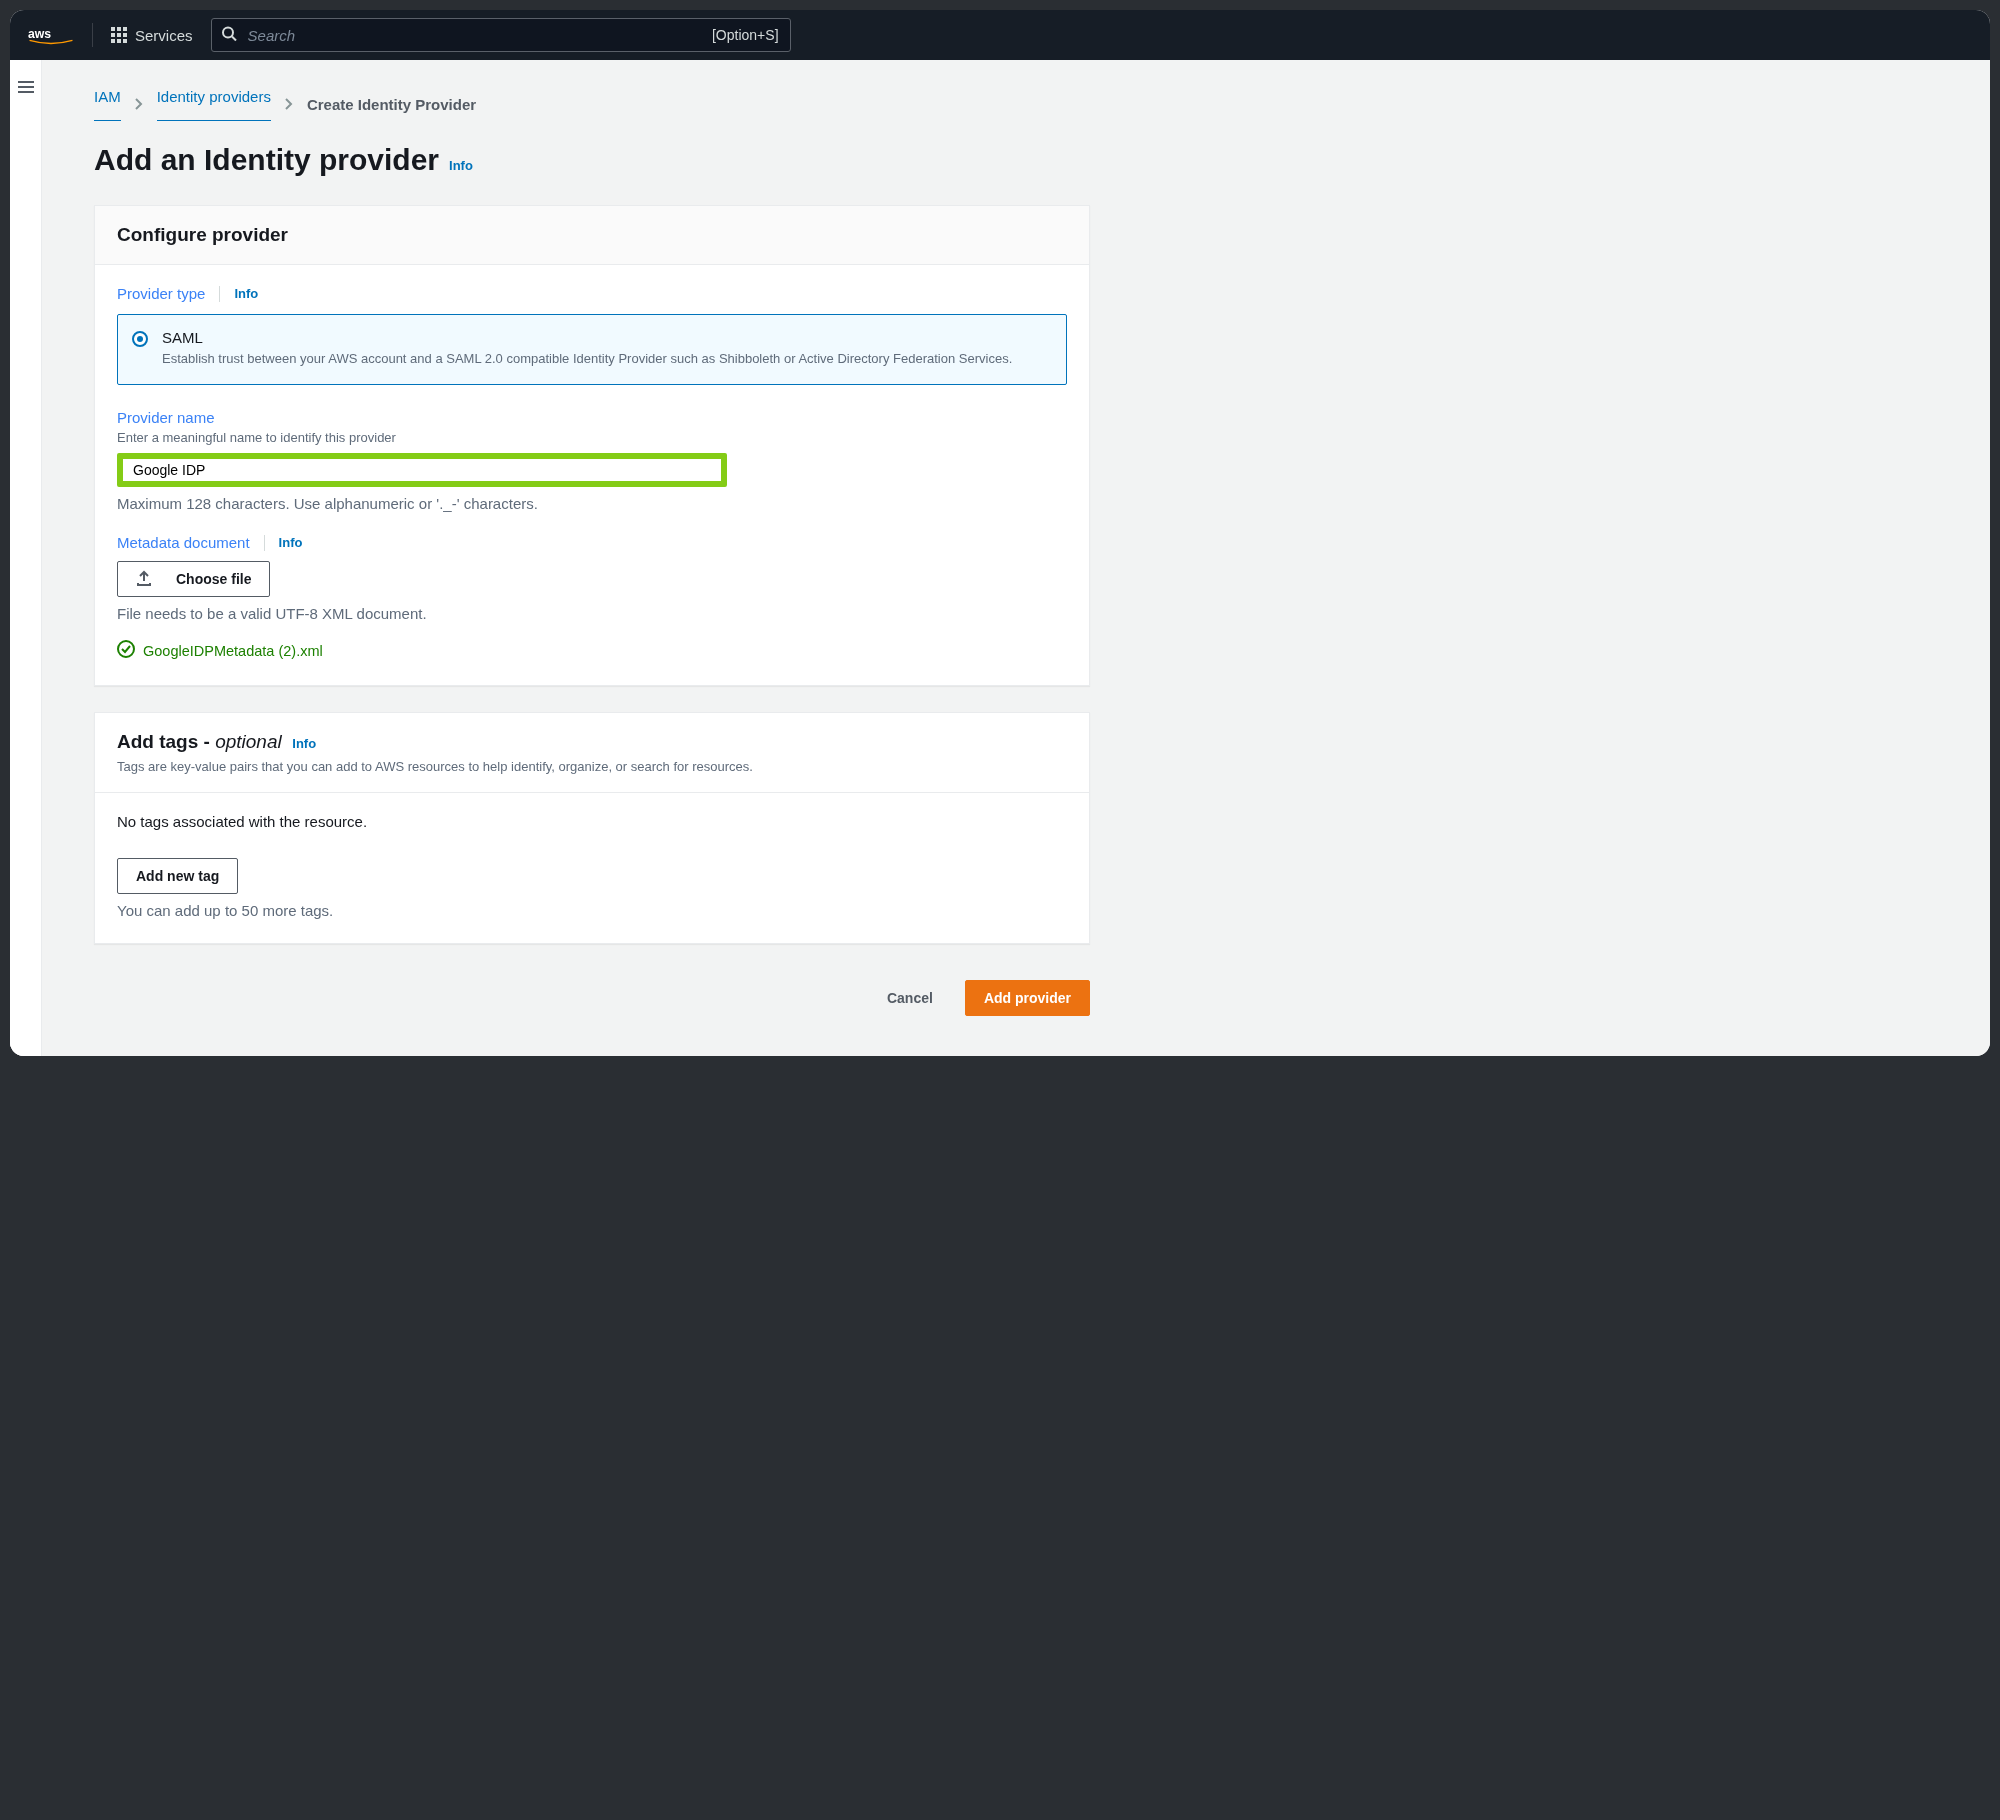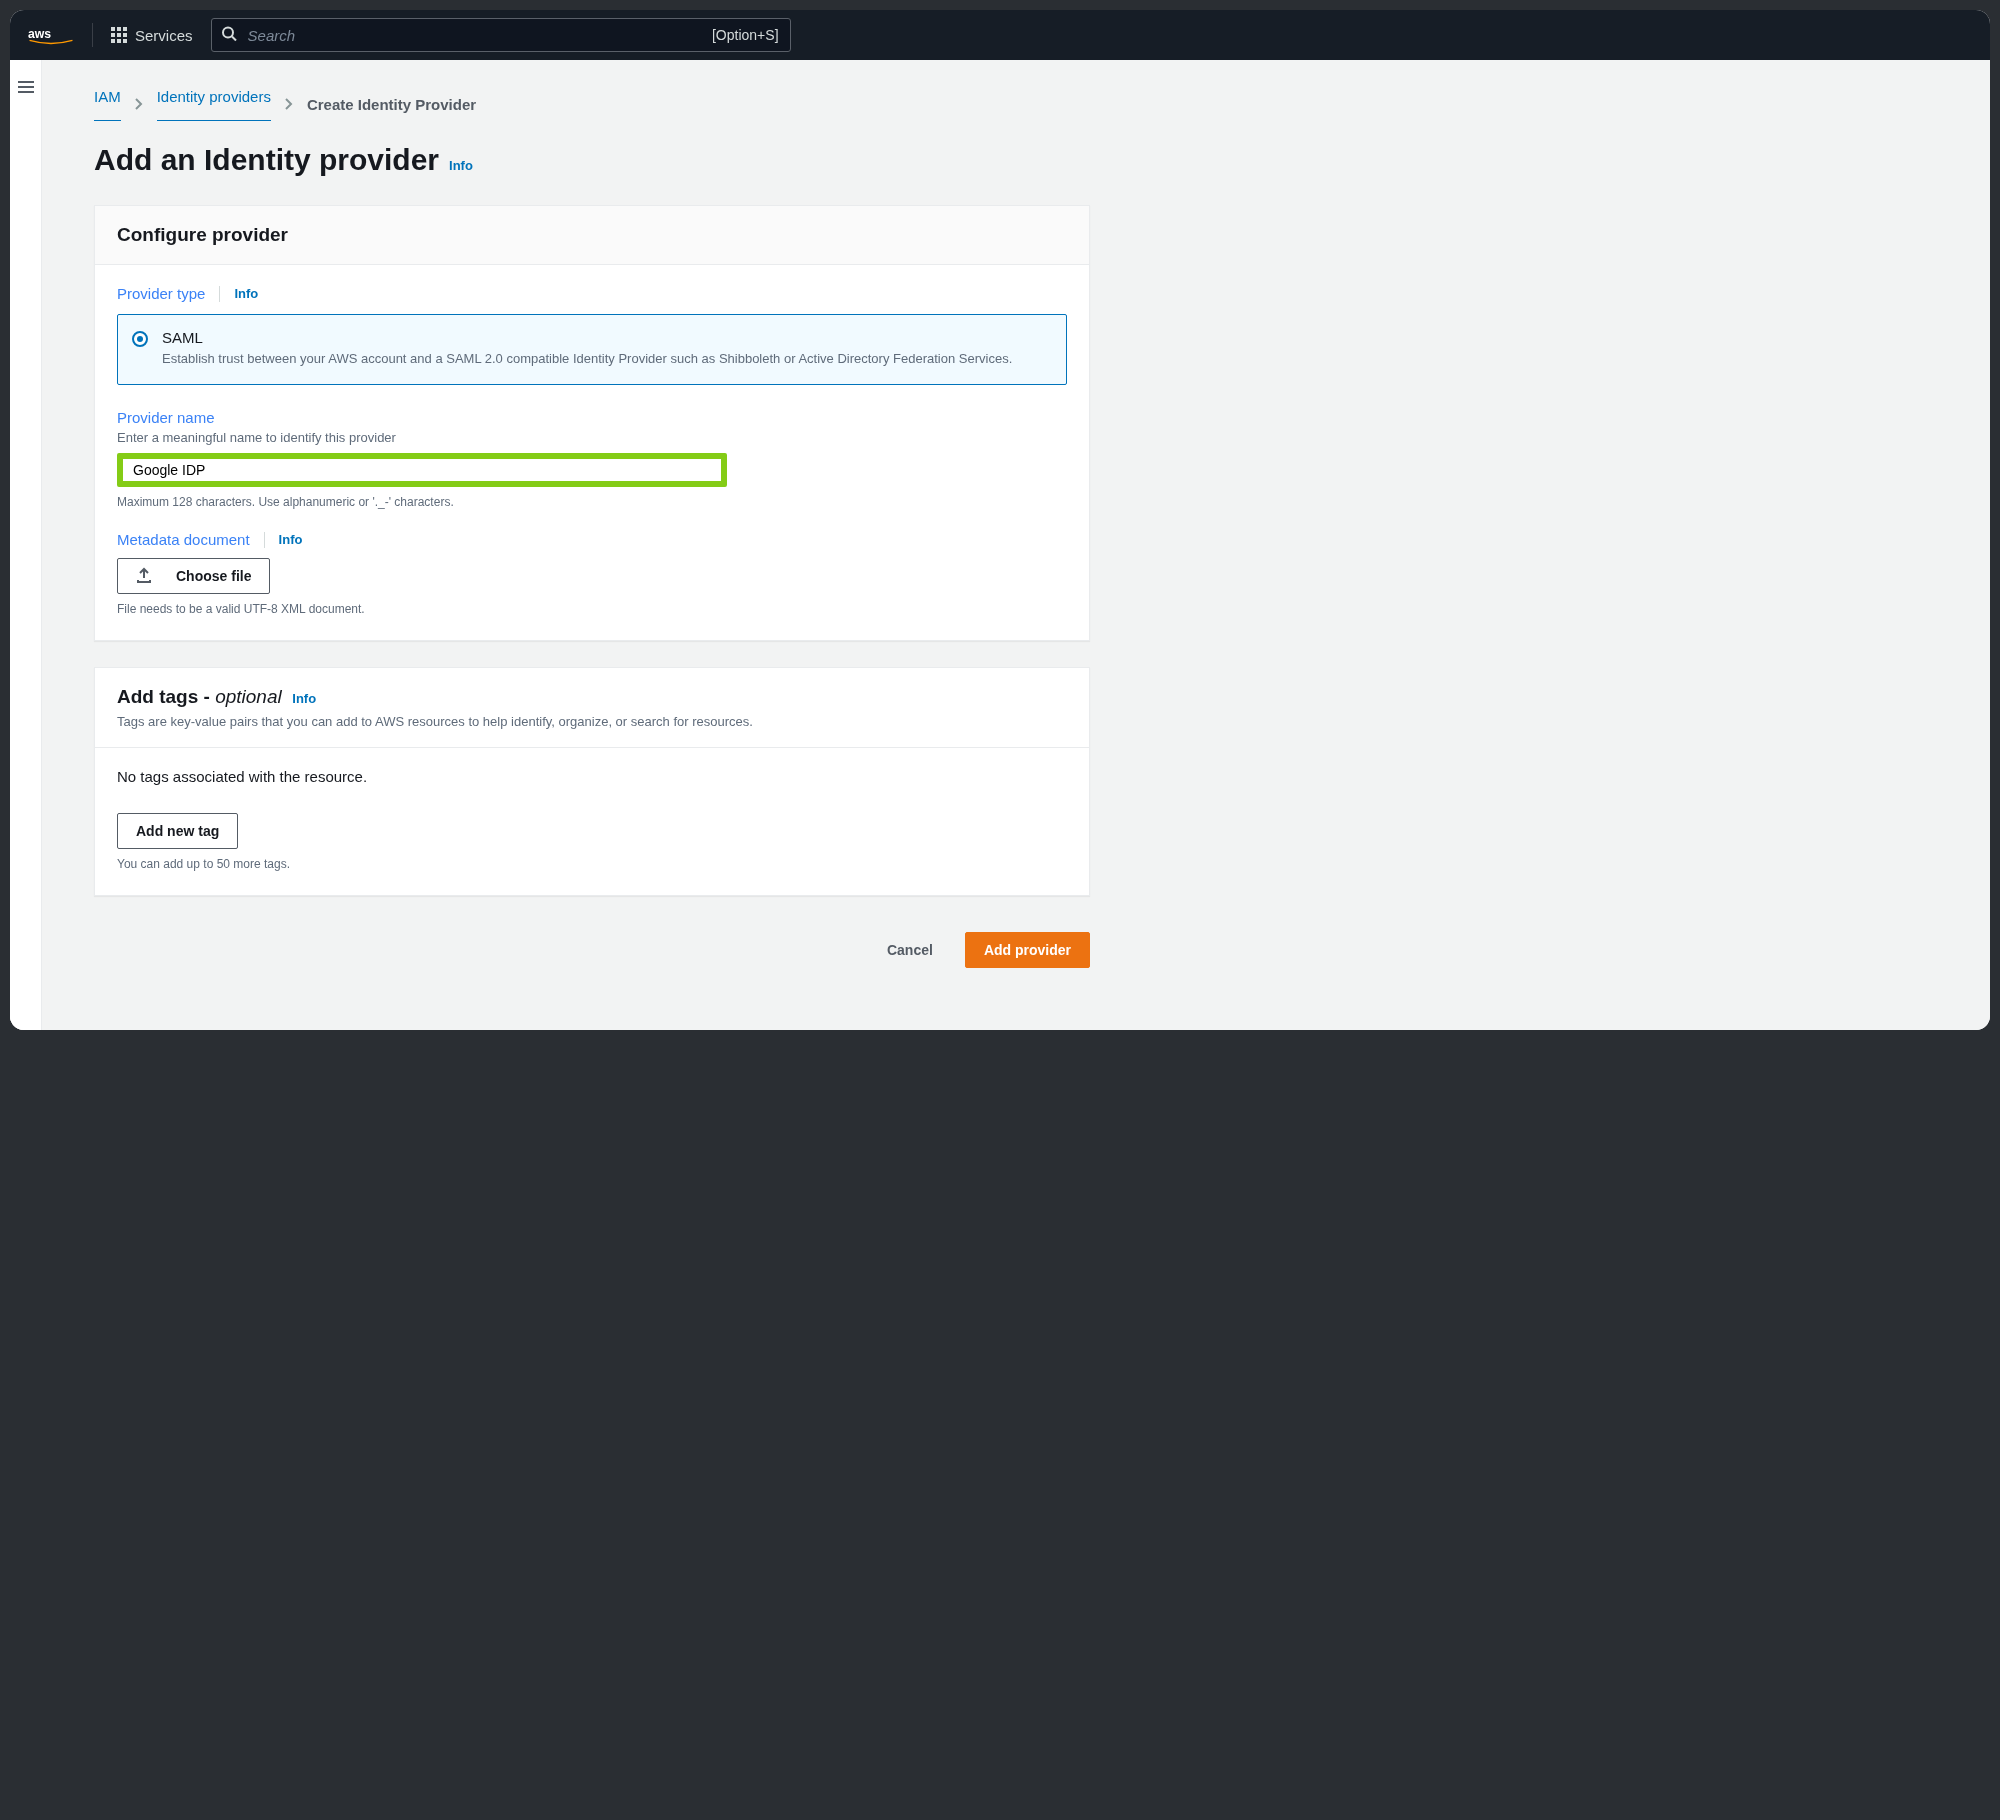--- a/index.html
+++ b/index.html
@@ -150,21 +150,21 @@
   .radio-desc { font-size: 13px; color: #5f6b7a; line-height: 1.4; }
   .hint { font-size: 13px; color: #5f6b7a; margin-bottom: 8px; }
   .text-input {
     width: 610px; max-width: 100%;
     height: 34px;
     border: 6px solid #84cc16;
     border-radius: 2px;
     padding: 0 10px;
     font-size: 14px;
   }
-  .below-hint { font-size: 12px; color: #5f6b7a; margin-top: 8px; }
+  .below-hint { font-size: 15px; color: #5f6b7a; margin-top: 8px; }
   .section-gap { margin-top: 22px; }
   .btn {
     display: inline-flex; align-items: center; gap: 24px;
     height: 36px; padding: 0 18px;
     border: 1px solid #545b64; background: #fff;
     font-size: 14px; font-weight: 700; color: #16191f;
     border-radius: 2px; cursor: pointer;
   }
   .btn.primary {
     background: #ec7211; border-color: #ec7211; color: #fff;
@@ -289,20 +289,29 @@
             </div>
             <button class="btn">
               <span>
                 <svg width="16" height="16" viewBox="0 0 16 16">
                     <path d="M2 13 L2 15 L14 15 L14 13 M8 2 L8 11 M4 6 L8 2 L12 6" stroke="#545b64" stroke-width="2" fill="none"></path>
                   </svg>
               </span>
               <span>Choose file</span>
             </button>
             <div class="below-hint">File needs to be a valid UTF-8 XML document.</div>
+            <div class="file-ok">
+              <span>
+                <svg viewBox="0 0 18 18">
+                    <circle cx="9" cy="9" r="8" stroke="#1d8102" stroke-width="2" fill="none"></circle>
+                    <path d="M5 9 L8 12 L13 6" stroke="#1d8102" stroke-width="2" fill="none"></path>
+                  </svg>
+              </span>
+              <span>GoogleIDPMetadata (2).xml</span>
+            </div>
           </div>
 
         </div>
       </div>
 
       <div class="panel">
         <div class="panel-header no-bg">
           <div class="panel-title">
             <span>Add tags - </span><span class="optional">optional</span>
             &nbsp;<span class="info-link" style="font-size:13px;">Info</span>

